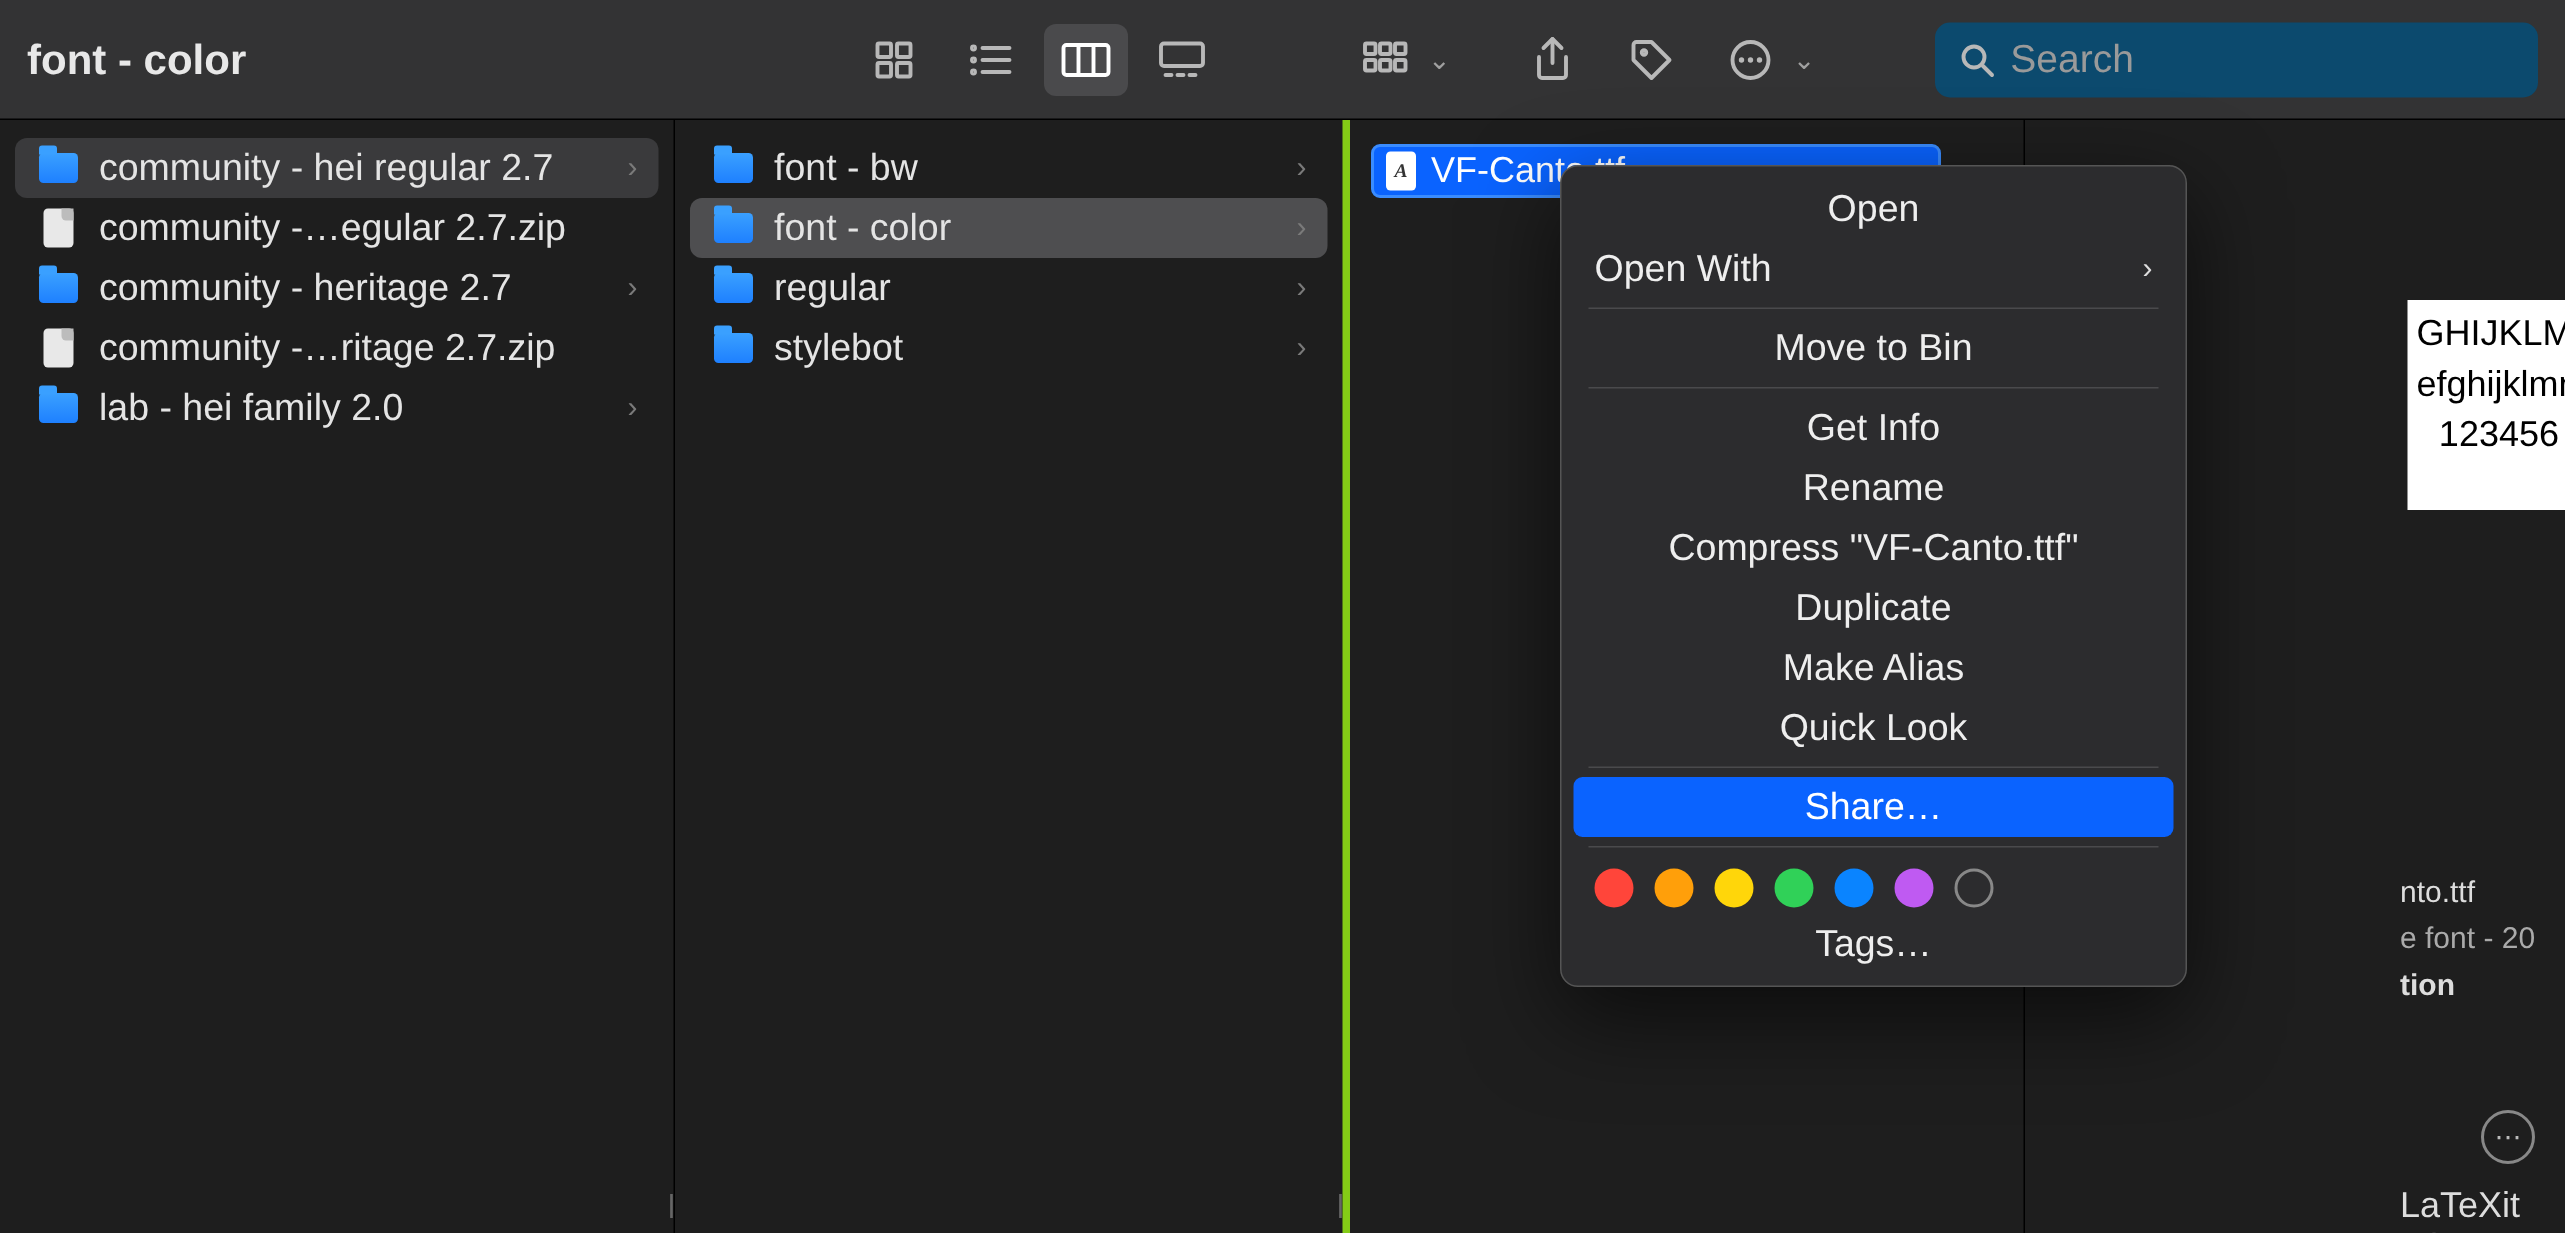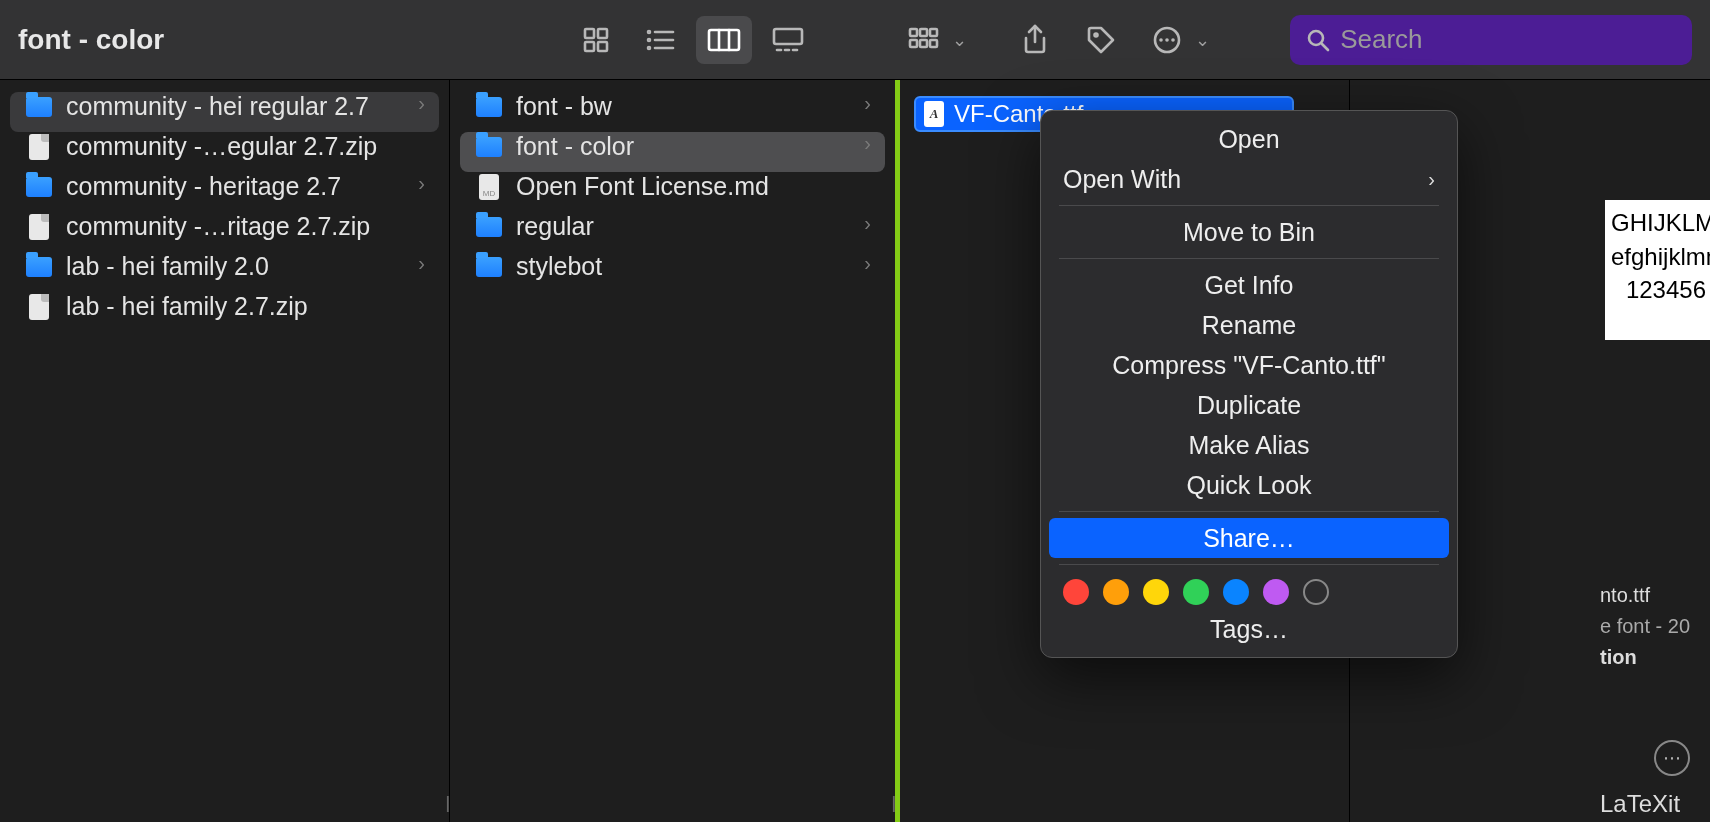--- a/index.html
+++ b/index.html
@@ -21,31 +21,31 @@
   .window{width:1710px;height:822px;position:relative;overflow:hidden;background:var(--bg);}
   
   .toolbar{height:80px;background:#333334;display:flex;align-items:center;padding:0 18px;gap:10px;border-bottom:1px solid #000;}
   .title{font-size:28px;font-weight:600;color:#e8e8e8;flex:0 0 auto;min-width:540px;}
   .tbgroup{display:flex;align-items:center;gap:8px;}
   .tb-btn{width:56px;height:48px;border-radius:8px;display:flex;align-items:center;justify-content:center;color:#b8b8b8;}
   .tb-btn.active{background:#4a4a4c;color:#fff;}
   .tb-chev{font-size:18px;color:#a0a0a0;margin-left:-10px;}
   .spacer-sm{width:20px;}
   .spacer-md{width:60px;}
-  .search{flex:1;display:flex;align-items:center;gap:10px;background:#4c1d95;border-radius:10px;height:50px;padding:0 16px;color:#9a9a9a;font-size:26px;min-width:220px;}
+  .search{flex:1;display:flex;align-items:center;gap:10px;background:#0c4a6e;border-radius:10px;height:50px;padding:0 16px;color:#9a9a9a;font-size:26px;min-width:220px;}
   .search svg{flex:0 0 auto;}
   
   .columns{position:absolute;top:80px;left:0;right:0;bottom:0;display:flex;background:var(--col-bg);}
   .col{position:relative;height:100%;overflow:hidden;padding-top:12px;}
   .col1{width:450px;border-right:1px solid #000;}
   .col2{width:450px;border-right:5px solid #84cc16;}
   .col3{width:450px;border-right:1px solid #000;}
   .col4{flex:1;min-width:0;}
   .handle{position:absolute;bottom:4px;right:-1px;color:#666;font-size:22px;letter-spacing:-4px;}
-  .row{display:flex;height:40px;padding:0 14px;border-radius:8px;margin:0 10px;font-size:25px;color:#e4e4e4;white-space:nowrap;}
+  .row{display:flex;align-items:center;height:40px;padding:0 14px;border-radius:8px;margin:0 10px;font-size:25px;color:#e4e4e4;white-space:nowrap;}
   .row .chev{margin-left:auto;color:#7a7a7a;font-size:20px;}
   .row.selected{background:var(--sel-light);}
   .row.selected-strong{background:#4e4e50;}
   .icon-slot{width:30px;height:30px;margin-right:12px;display:flex;align-items:center;justify-content:center;flex:0 0 30px;}
   .folder-icon{width:26px;height:20px;border-radius:3px;background:linear-gradient(#3aa0ff,#1e80ff);position:relative;}
   .folder-icon::before{content:"";position:absolute;top:-5px;left:0;width:12px;height:6px;border-radius:2px 2px 0 0;background:#3aa0ff;}
   .zip-icon{width:20px;height:26px;background:#e8e8e8;border-radius:3px;position:relative;}
   .zip-icon::after{content:"";position:absolute;top:0;right:0;width:8px;height:8px;background:#bcbcbc;border-radius:0 0 0 3px;}
   .md-icon{width:20px;height:26px;background:#e8e8e8;border-radius:3px;position:relative;color:#888;font-size:8px;display:flex;align-items:flex-end;justify-content:center;padding-bottom:2px;}
   .font-icon{width:20px;height:26px;background:#fff;border-radius:3px;display:flex;align-items:center;justify-content:center;color:#333;font-weight:bold;font-size:13px;font-style:italic;font-family:serif;}
@@ -197,49 +197,37 @@
           </span>
       <span>community -…ritage 2.7.zip</span>
     </div>
     <div class="row">
       <span class="icon-slot">
             <span class="folder-icon"></span>
           </span>
       <span>lab - hei family 2.0</span>
       <span class="chev">›</span>
     </div>
-    <div class="row">
-      <span class="icon-slot">
-            <span class="zip-icon"></span>
-          </span>
-      <span>lab - hei family 2.7.zip</span>
-    </div>
     <span class="handle">‖</span>
   </div>
 
   <div class="col col2">
     <div class="row">
       <span class="icon-slot">
             <span class="folder-icon"></span>
           </span>
       <span>font - bw</span>
       <span class="chev">›</span>
     </div>
     <div class="row selected-strong">
       <span class="icon-slot">
             <span class="folder-icon"></span>
           </span>
       <span>font - color</span>
       <span class="chev">›</span>
-    </div>
-    <div class="row">
-      <span class="icon-slot">
-            <span class="md-icon">MD</span>
-          </span>
-      <span>Open Font License.md</span>
     </div>
     <div class="row">
       <span class="icon-slot">
             <span class="folder-icon"></span>
           </span>
       <span>regular</span>
       <span class="chev">›</span>
     </div>
     <div class="row">
       <span class="icon-slot">

